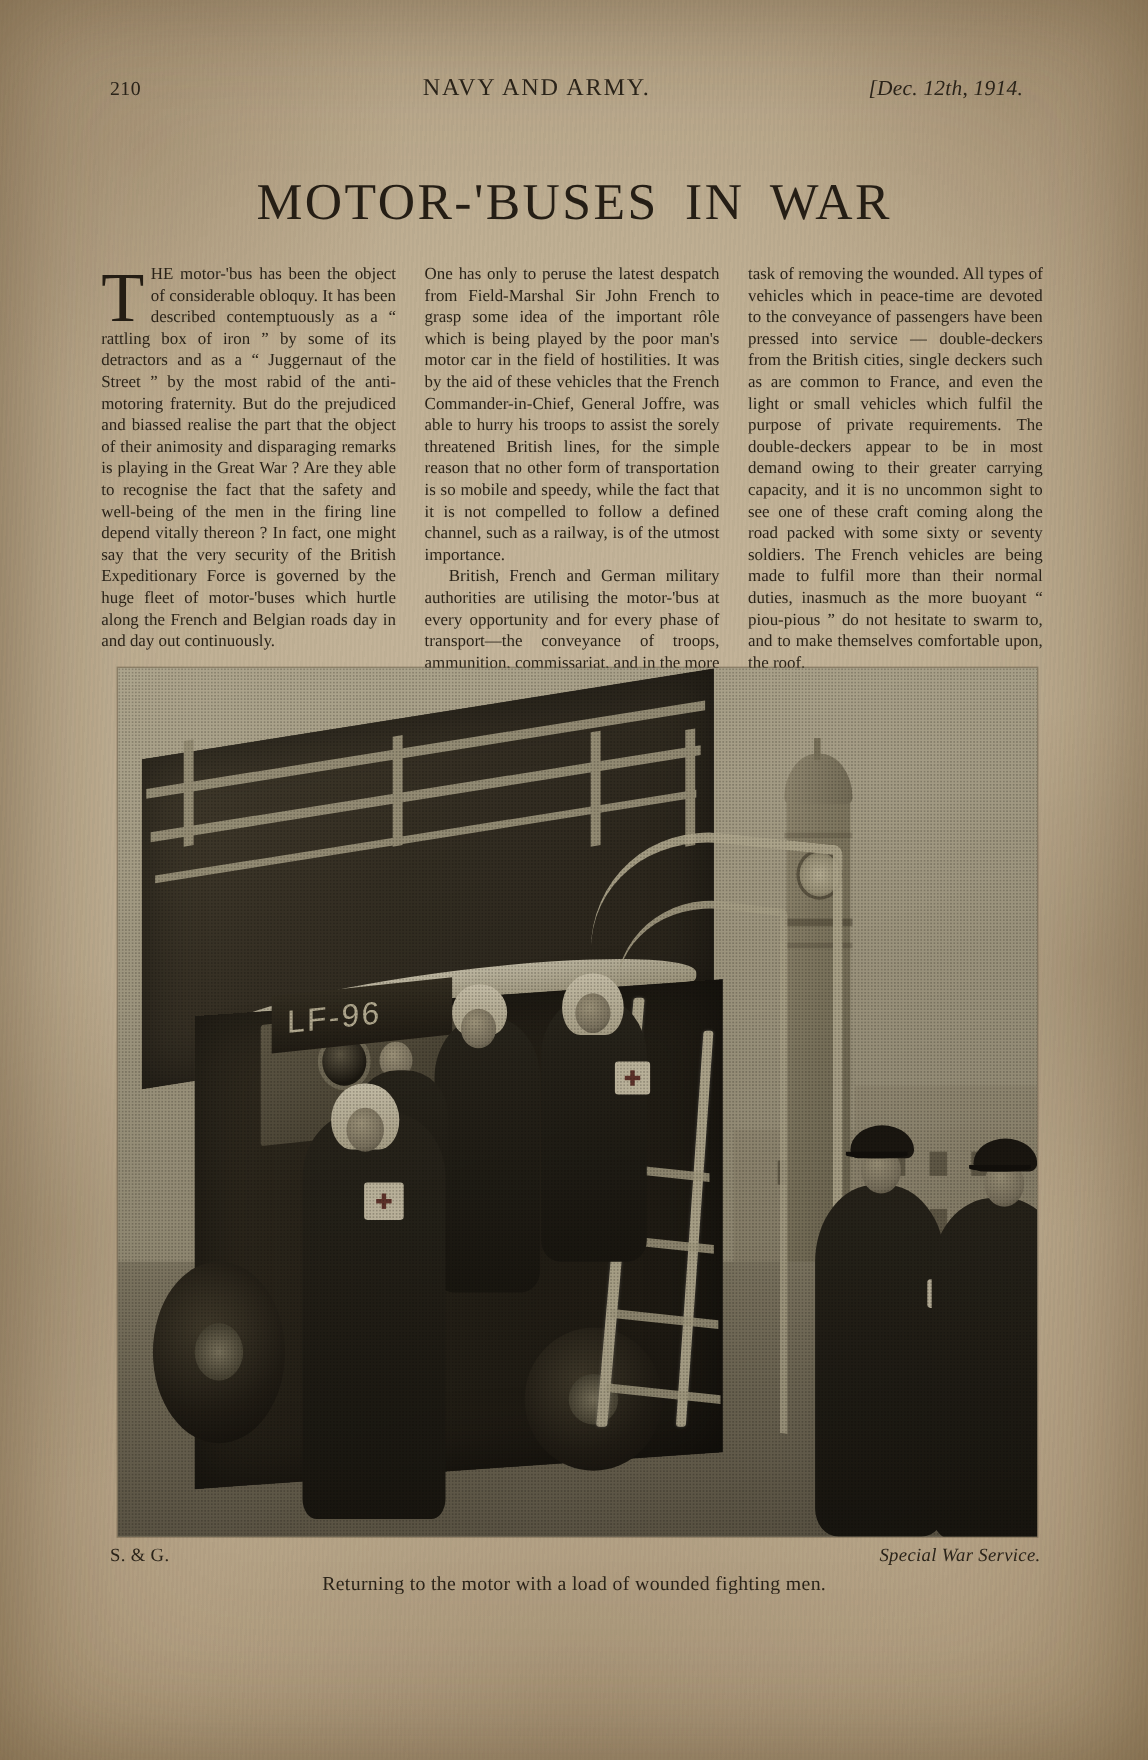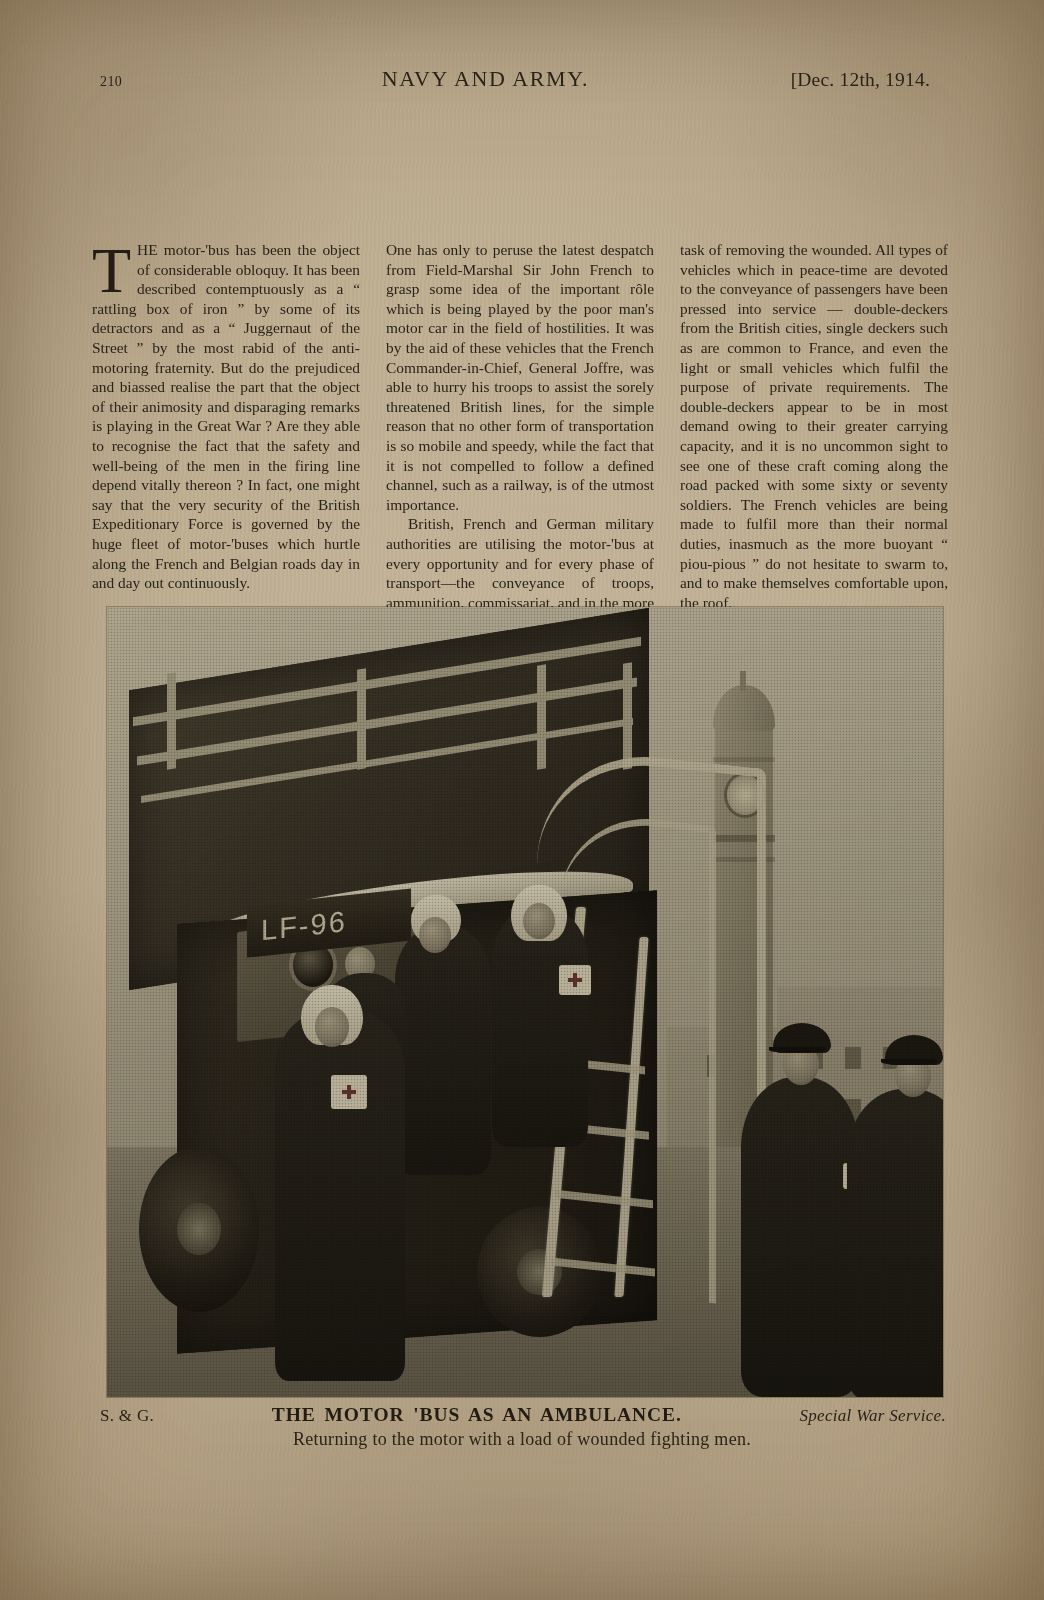--- a/index.html
+++ b/index.html
@@ -54,27 +54,27 @@
   .runhead {
     position: absolute;
     left: 100px; top: 66px;
     width: 830px;
     display: flex;
     align-items: baseline;
     justify-content: space-between;
     font-size: 20px;
     letter-spacing: .4px;
   }
-  .folio { font-size: 14px; }
+  .folio { font-size: 18px; }
   .runhead-title {
     font-size: 22px;
     letter-spacing: 1.6px;
     margin-left: 58px;
   }
-  .runhead-date { font-size: 19.5px; letter-spacing: .2px; }
+  .runhead-date { font-size: 19.5px; letter-spacing: .2px; font-style: italic; }
 
   
   .headline {
     position: absolute;
     left: 0; top: 126px;
     width: 1044px;
     text-align: center;
     font-size: 47px;
     letter-spacing: 2.2px;
     font-weight: normal;
@@ -416,20 +416,21 @@
 
 <div id="page">
   <div class="sheet">
 
     <div class="runhead">
       <span class="folio">210</span>
       <span class="runhead-title">NAVY AND ARMY.</span>
       <span class="runhead-date">[Dec. 12th, 1914.</span>
     </div>
 
+    <h1 class="headline">MOTOR-'BUSES IN WAR</h1>
 
     <div class="cols">
 
       <div class="col">
         <p><span class="dropcap">T</span><span>HE motor-'bus has been the object of considerable obloquy. It has been described contemptuously as a “ rattling box of iron ” by some of its detractors and as a “ Juggernaut of the Street ” by the most rabid of the anti-motoring fraternity. But do the prejudiced and biassed realise the part that the object of their animosity and disparaging remarks is playing in the Great War ? Are they able to recognise the fact that the safety and well-being of the men in the firing line depend vitally thereon ? In fact, one might say that the very security of the British Expeditionary Force is governed by the huge fleet of motor-'buses which hurtle along the French and Belgian roads day in and day out continuously.</span></p>
       </div>
 
       <div class="col">
         <p>One has only to peruse the latest despatch from Field-Marshal Sir John French to grasp some idea of the important rôle which is being played by the poor man's motor car in the field of hostilities. It was by the aid of these vehicles that the French Commander-in-Chief, General Joffre, was able to hurry his troops to assist the sorely threatened British lines, for the simple reason that no other form of transportation is so mobile and speedy, while the fact that it is not compelled to follow a defined channel, such as a railway, is of the utmost importance.</p>
         <p>British, French and German military authorities are utilising the motor-'bus at every opportunity and for every phase of transport—the conveyance of troops, ammunition, commissariat, and in the more grim</p>
@@ -532,19 +533,18 @@
         <div class="cap" style="left:778px;top:428px;width:58px;height:30px;"></div>
         <div class="cap-peak" style="left:774px;top:452px;width:56px;"></div>
 
         <div class="photo-tint"></div>
         <div class="halftone"></div>
       </div>
     </div>
 
     <div class="caption-row">
       <span class="credit-left">S. &amp; G.</span>
-      <span class="caption-main">THE MOTOR 'BUS AS AN AMBULANCE.</span>
       <span class="credit-right">Special War Service.</span>
     </div>
     <div class="caption-sub">Returning to the motor with a load of wounded fighting men.</div>
 
   </div>
 </div>
 
 </body></html>

